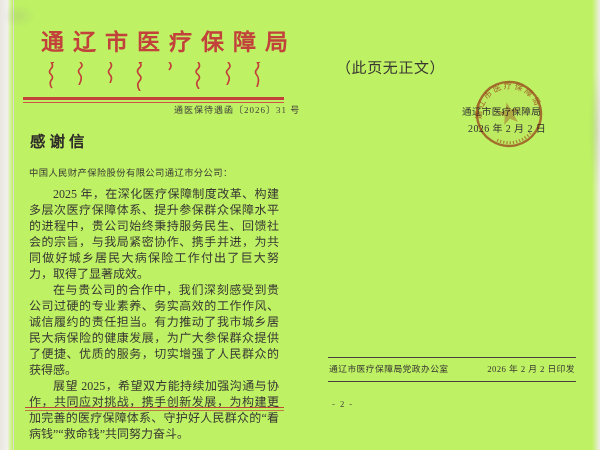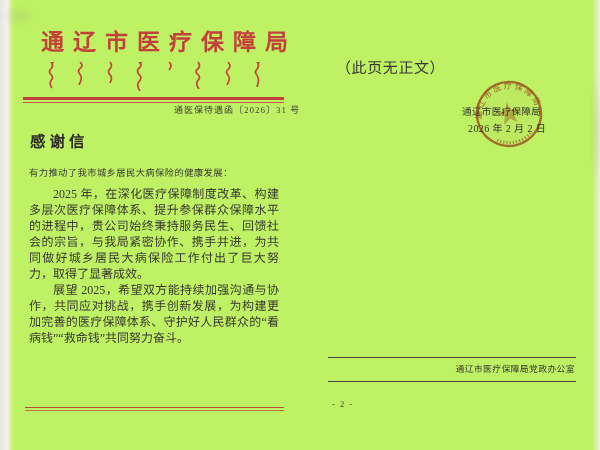--- a/index.html
+++ b/index.html
@@ -83,21 +83,21 @@
     font-size:10px;color:#353230;letter-spacing:.4px;white-space:nowrap;z-index:1;
   }
   .seal{
     position:absolute;left:472px;top:77px;width:74px;height:74px;
     transform:rotate(-12deg);
     mix-blend-mode:multiply;opacity:.88;z-index:2;
   }
   .footer2{
     position:absolute;left:328px;top:357px;width:246px;
     border-top:1px solid #45413c;border-bottom:1px solid #45413c;
-    display:flex;justify-content:flex-end;
+    display:flex;justify-content:space-between;
     padding:4px 1px 6px 1px;
     font-size:8.8px;color:#3a3733;letter-spacing:.4px;
   }
   .page-number{
     position:absolute;left:332px;top:399px;
     font-size:8.5px;color:#46423d;letter-spacing:1.5px;
   }
 </style>
 </head>
 <body>
@@ -139,24 +139,25 @@
           <path d="M5 1 l3 -1 M5 0 q3 4 0 8 q-3 3 0 7 q3 4 0 13" fill="none" stroke="#c2423b" stroke-width="1.7"></path>
         </svg>
     </div>
 
     <div class="head-rule"></div>
 
     <div class="doc-number">通医保待遇函〔2026〕31 号</div>
 
     <div class="letter-title">感谢信</div>
 
-    <div class="salutation">有力推动了我市城乡居民大病保险的健康发展：</div>
+    <div class="salutation">中国人民财产保险股份有限公司通辽市分公司：</div>
 
     <div class="body-text">
       <p>2025 年，在深化医疗保障制度改革、构建多层次医疗保障体系、提升参保群众保障水平的进程中，贵公司始终秉持服务民生、回馈社会的宗旨，与我局紧密协作、携手并进，为共同做好城乡居民大病保险工作付出了巨大努力，取得了显著成效。</p>
+      <p>在与贵公司的合作中，我们深刻感受到贵公司过硬的专业素养、务实高效的工作作风、诚信履约的责任担当。有力推动了我市城乡居民大病保险的健康发展，为广大参保群众提供了便捷、优质的服务，切实增强了人民群众的获得感。</p>
       <p>展望 2025，希望双方能持续加强沟通与协作，共同应对挑战，携手创新发展，为构建更加完善的医疗保障体系、守护好人民群众的“看病钱”“救命钱”共同努力奋斗。</p>
     </div>
 
     <div class="foot-rule-p1"></div>
   </div>
 
   <div>
 
     <div class="no-text-notice">（此页无正文）</div>
 
@@ -171,18 +172,19 @@
         <path id="sealArc" d="M -26 13 A 28 28 0 1 1 26 13" fill="none"></path>
       </defs>
       <text font-size="8.2" fill="#cc443e" opacity="0.9" letter-spacing="2" font-family="'Liberation Serif','DejaVu Serif',serif">
         <textPath href="#sealArc" startOffset="50%" text-anchor="middle">通辽市医疗保障局</textPath>
       </text>
       <path d="M -17 23 A 28 28 0 0 0 17 23" fill="none" stroke="#cc443e" stroke-width="3" stroke-dasharray="1.3 1.9" opacity="0.65"></path>
     </svg>
 
     <div class="footer2">
       <span>通辽市医疗保障局党政办公室</span>
+      <span>2026 年 2 月 2 日印发</span>
     </div>
 
     <div class="page-number">- 2 -</div>
   </div>
 
 </div>
 
 </body></html>

